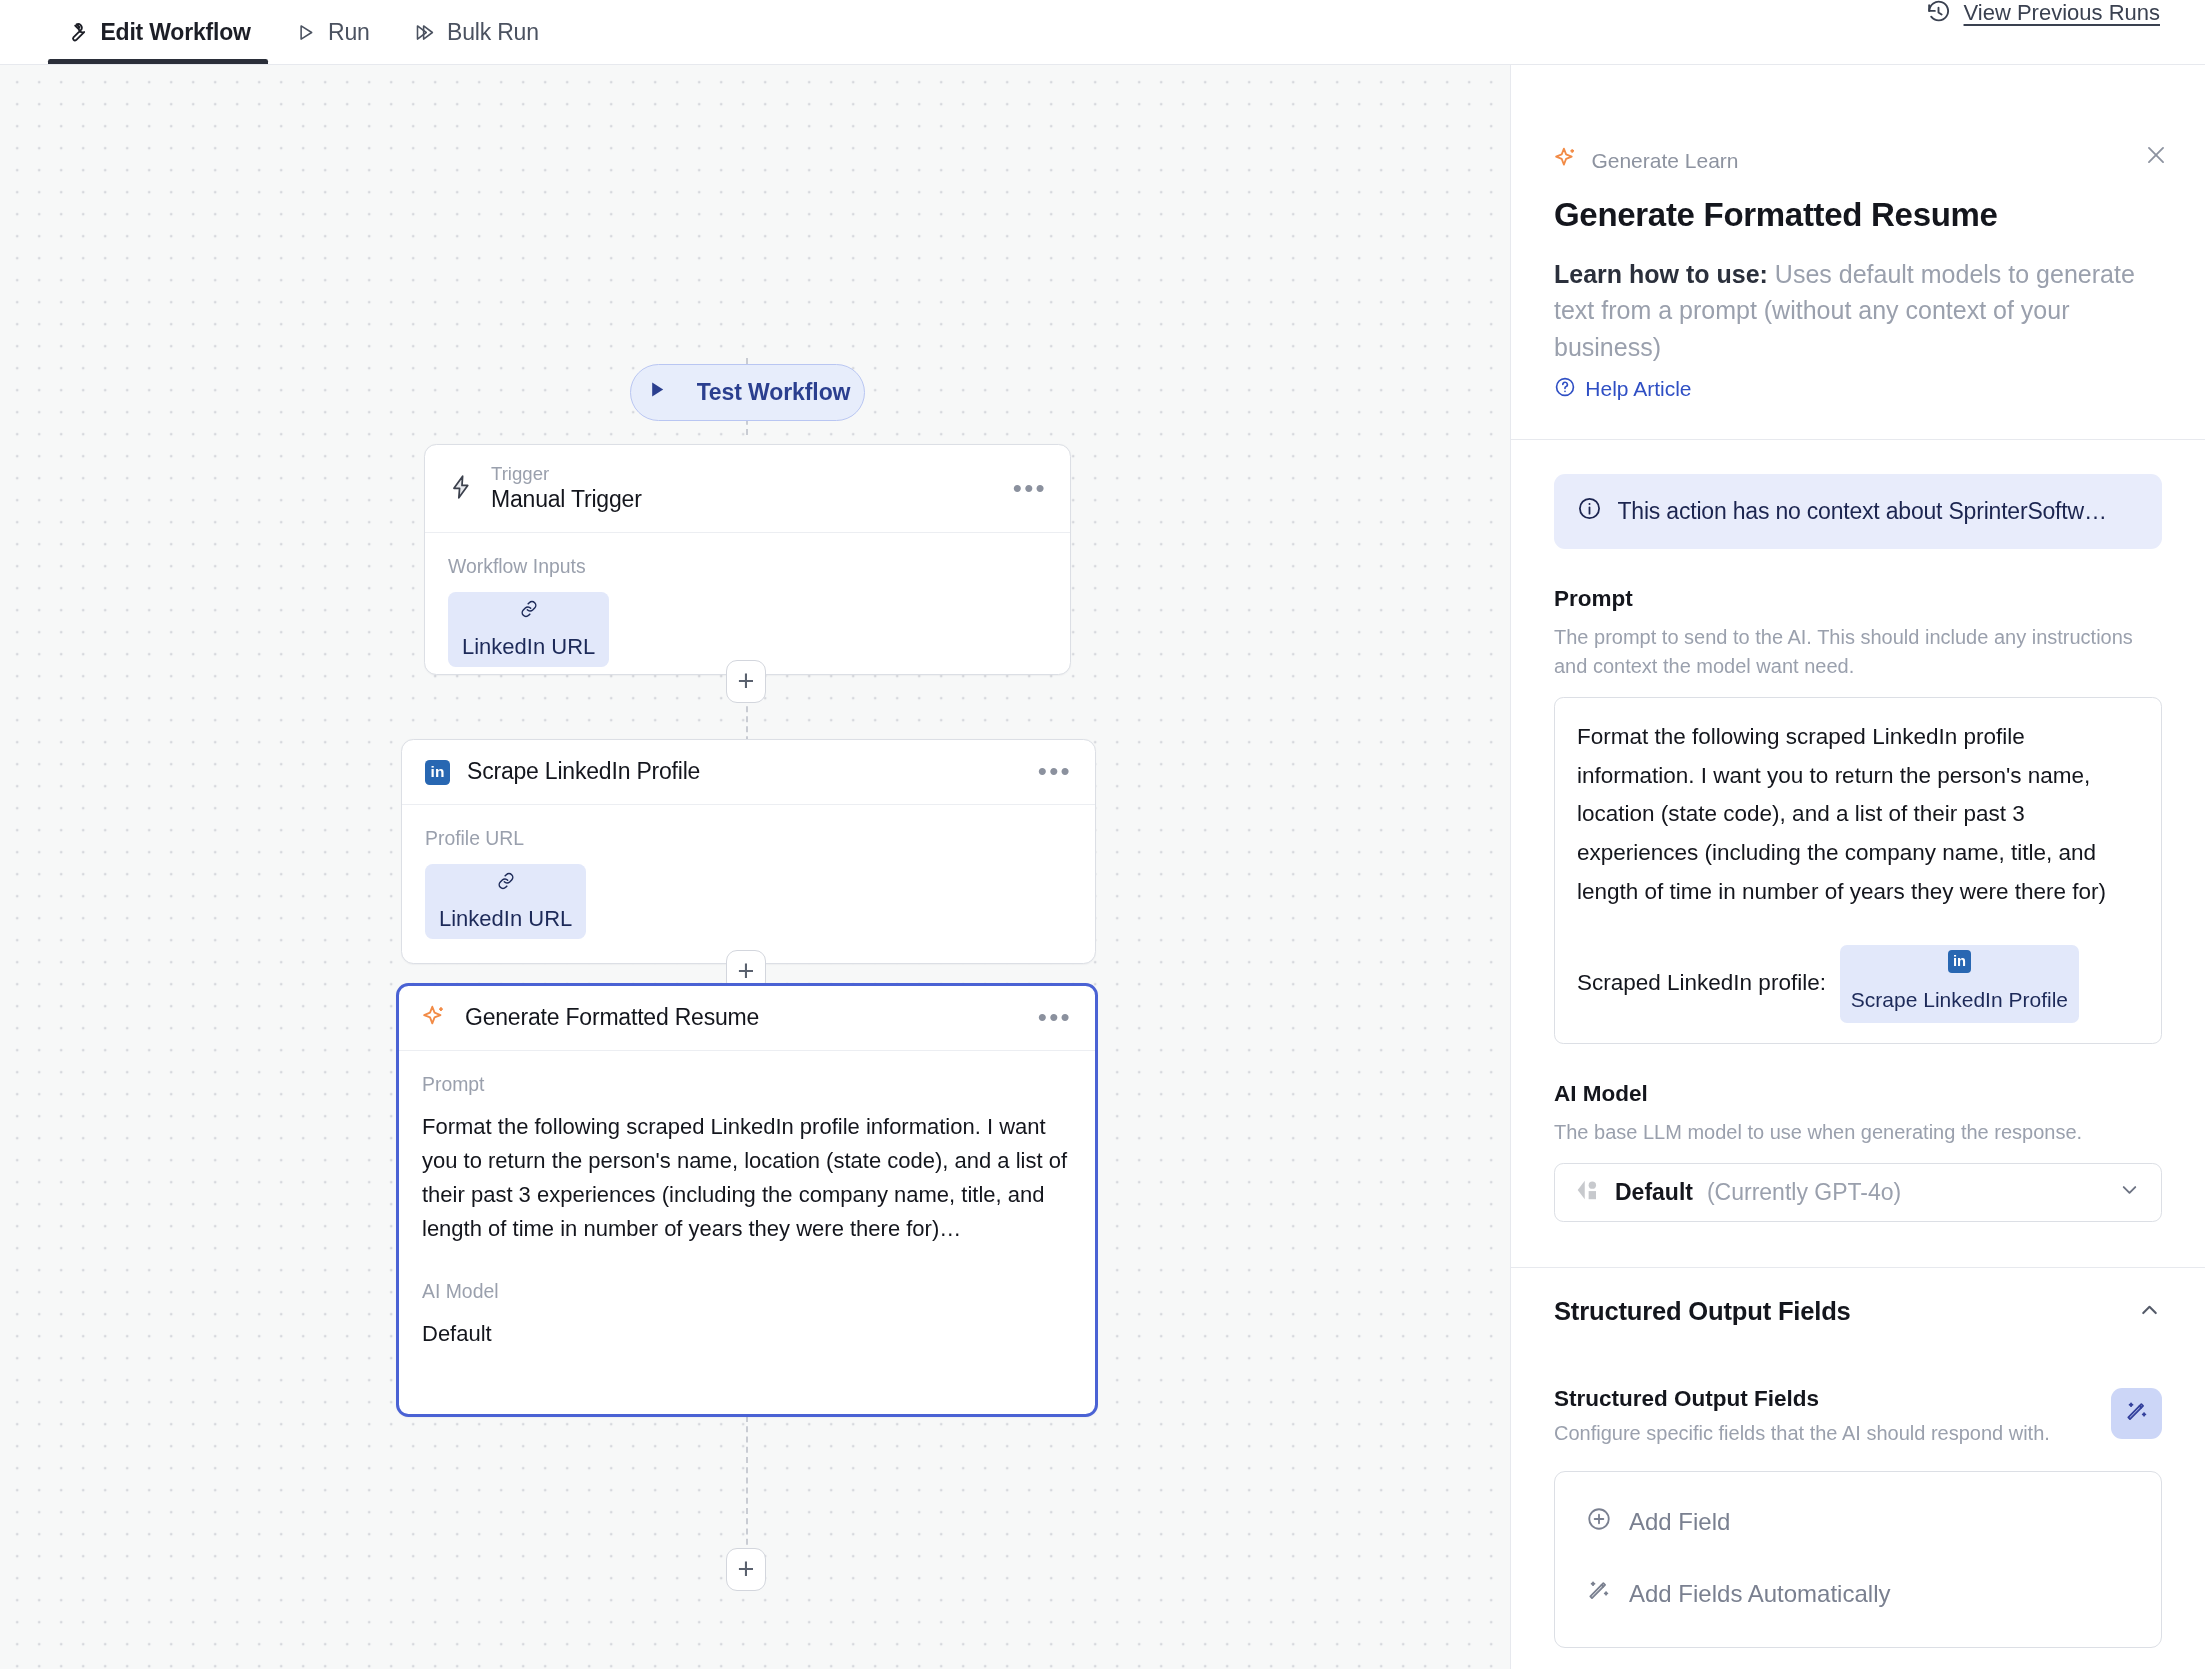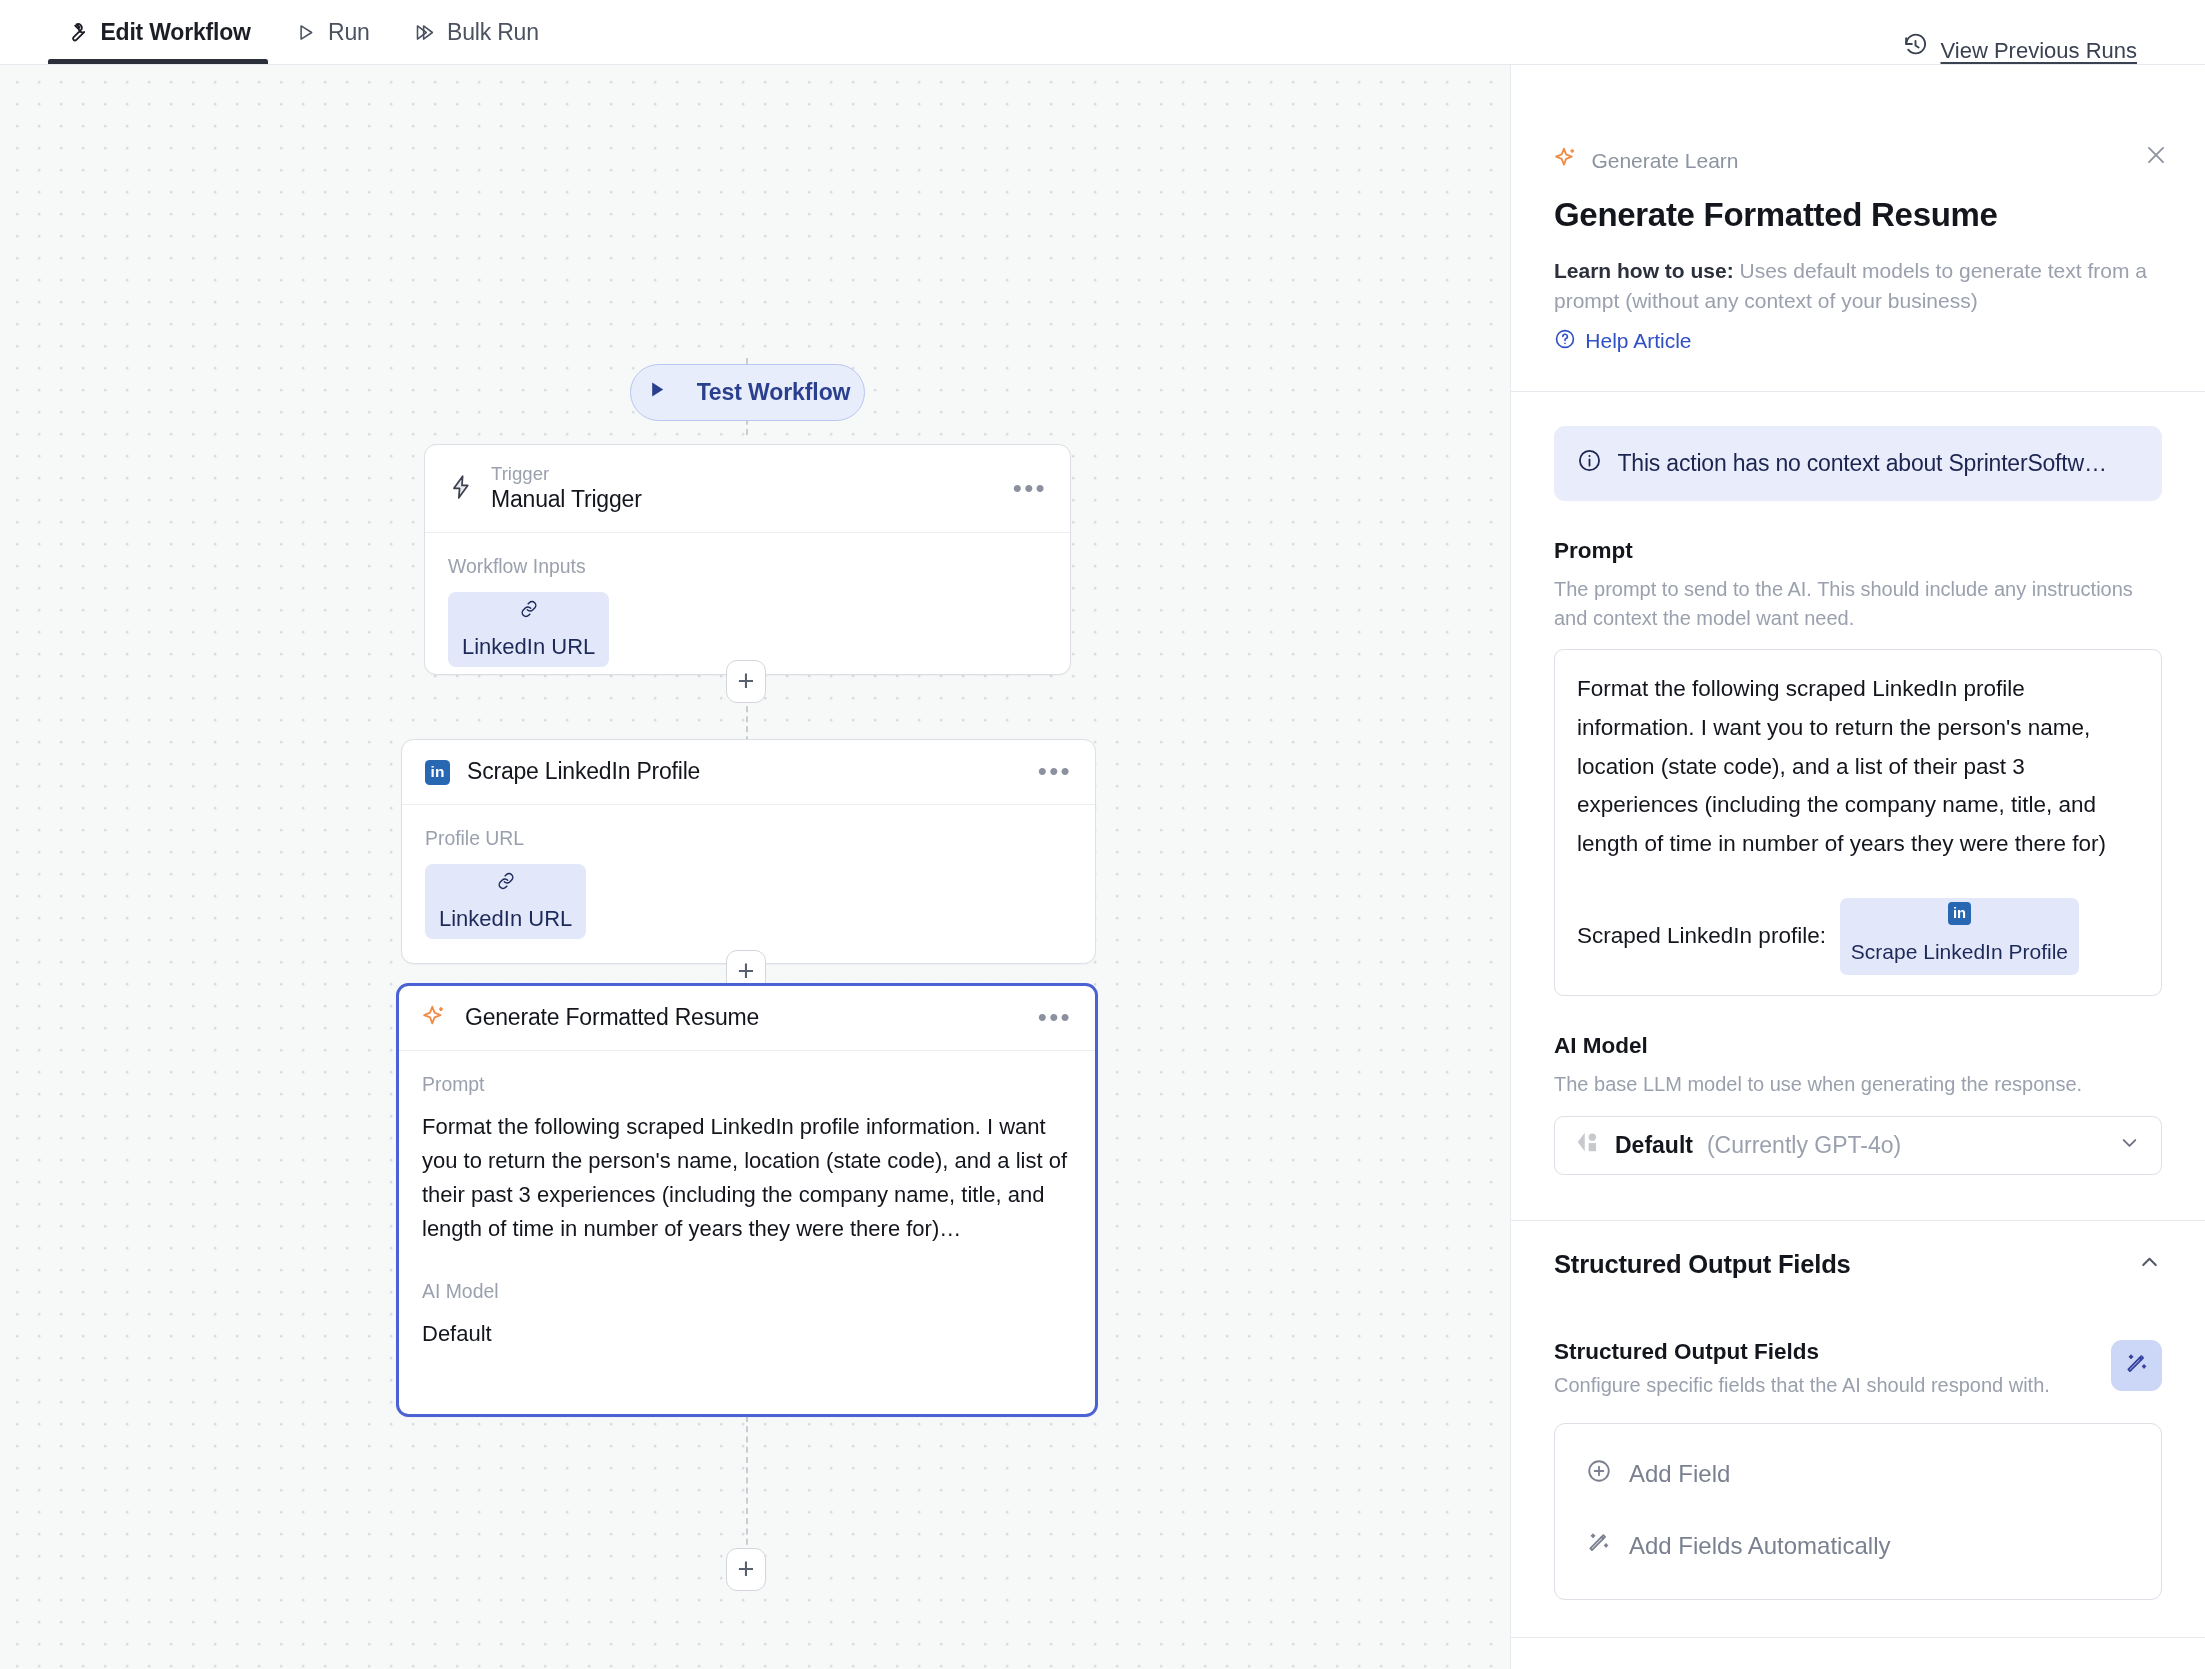--- a/index.html
+++ b/index.html
@@ -26,22 +26,22 @@
     letter-spacing: -0.2px;
   }
   .tab.active { color: #1c1e26; font-weight: 600; }
   .tab.active::after {
     content: ""; position: absolute; left: 4.6px; right: 4.6px; bottom: 0;
     height: 4.6px; background: #2b2f3a; border-radius: 2.3px 2.3px 0 0;
   }
   .tab svg { display: block; }
 
   .prev-runs {
-    margin-left: auto; display: flex; align-items: flex-end; gap: 12.4px;
-    padding-right: 68px; font-size: 22px; color: #3a4150; cursor: pointer;
+    margin-left: auto; display: flex; align-items: flex-start; gap: 12.4px;
+    padding-right: 45px; font-size: 22px; color: #3a4150; cursor: pointer;
   }
   .prev-runs .lbl { text-decoration: underline; text-underline-offset: 3.9px; }
 
   
   .canvas {
     position: absolute; top: 65px; left: 0;
     width: 1510px; height: 1604px;
     background-color: #f7f8f8;
     background-image: radial-gradient(#d6d8dd 1.5px, transparent 1.6px);
     background-size: 22px 22px;
@@ -106,21 +106,21 @@
     background: #ffffff; border-left: 1.5px solid #e7e9ee;
     overflow: hidden;
   }
   .panel-close {
     position: absolute; top: 77px; right: 36px;
     font-size: 28px; color: #8d93a0; cursor: pointer; line-height: 1;
   }
   .panel-head { padding: 81px 43px 0 43px; }
   .panel-eyebrow { display: flex; align-items: center; gap: 12.4px; font-size: 21px; color: #8d93a0; }
   .panel-title { font-size: 33px; font-weight: 600; color: #14161d; margin-top: 20px; letter-spacing: -0.3px; }
-  .panel-desc { margin-top: 22px; font-size: 21px; line-height: 1.45; color: #9aa0ad; }
+  .panel-desc { margin-top: 22px; font-size: 25px; line-height: 1.45; color: #9aa0ad; }
   .panel-desc b { color: #2b303c; font-weight: 600; }
   .help-link {
     margin-top: 11px; display: flex; align-items: center; gap: 9.3px;
     font-size: 21px; color: #2f4fc4; cursor: pointer;
   }
 
   .panel-sep { height: 1.5px; background: #e7e9ee; margin-top: 36px; }
 
   .panel-section { padding: 0 43px; }
 

